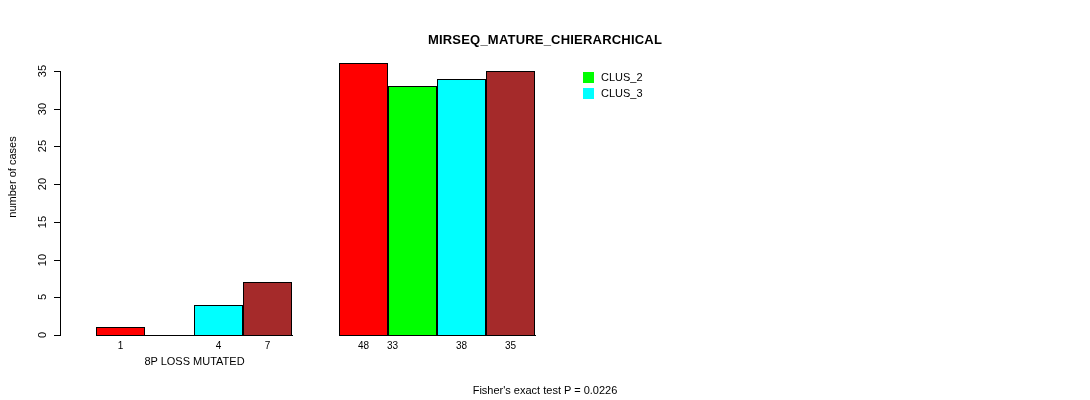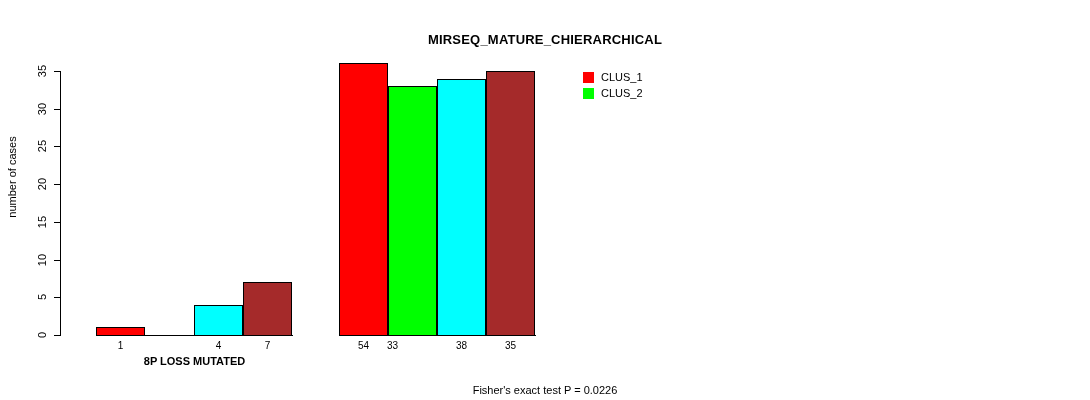--- a/index.html
+++ b/index.html
@@ -214,39 +214,39 @@
       <div class="bar" style="left: 339px; width: 49px; height: 272.543px; background: rgb(255, 0, 0);"></div>
       <div class="bar" style="left: 388px; width: 49px; height: 249.914px; background: rgb(0, 255, 0);"></div>
       <div class="bar" style="left: 437px; width: 49px; height: 257.457px; background: rgb(0, 255, 255);"></div>
       <div class="bar" style="left: 486px; width: 49px; height: 265px; background: rgb(165, 42, 42);"></div>
     </div>
 
   <div class="abs" id="values-layer" style="left:0;top:0;width:1090px;height:400px;">
       <div class="abs bar-value" style="left: 96px; width: 49px;">1</div>
       <div class="abs bar-value" style="left: 194px; width: 49px;">4</div>
       <div class="abs bar-value" style="left: 243px; width: 49px;">7</div>
-      <div class="abs bar-value" style="left: 339px; width: 49px;">54</div>
+      <div class="abs bar-value" style="left: 339px; width: 49px;">48</div>
       <div class="abs bar-value" style="left: 368px; width: 49px;">33</div>
       <div class="abs bar-value" style="left: 437px; width: 49px;">38</div>
       <div class="abs bar-value" style="left: 486px; width: 49px;">35</div>
     </div>
 
   <div class="abs group-baseline" style="left:96px;width:197px;"></div>
   <div class="abs group-baseline" style="left:339px;width:197px;"></div>
 
-  <div class="abs group-label" style="left:96px;width:197px;font-weight:bold;">8P LOSS MUTATED</div>
+  <div class="abs group-label" style="left:96px;width:197px;">8P LOSS MUTATED</div>
 
   <div class="abs" id="footer-note">
     <span id="footer-note-inner" style="transform: translateX(0px);">Fisher's exact test P = 0.0226</span>
   </div>
 
   <div class="abs" id="legend">
       <div class="legend-row">
-        <span class="legend-swatch" style="background: rgb(255, 0, 0);"></span>
-        <span class="legend-text">CLUS_1</span>
-      </div>
-      <div class="legend-row">
         <span class="legend-swatch" style="background: rgb(0, 255, 0);"></span>
         <span class="legend-text">CLUS_2</span>
       </div>
+      <div class="legend-row">
+        <span class="legend-swatch" style="background: rgb(0, 255, 255);"></span>
+        <span class="legend-text">CLUS_3</span>
+      </div>
     </div>
 
 </div>
 
 </body></html>

